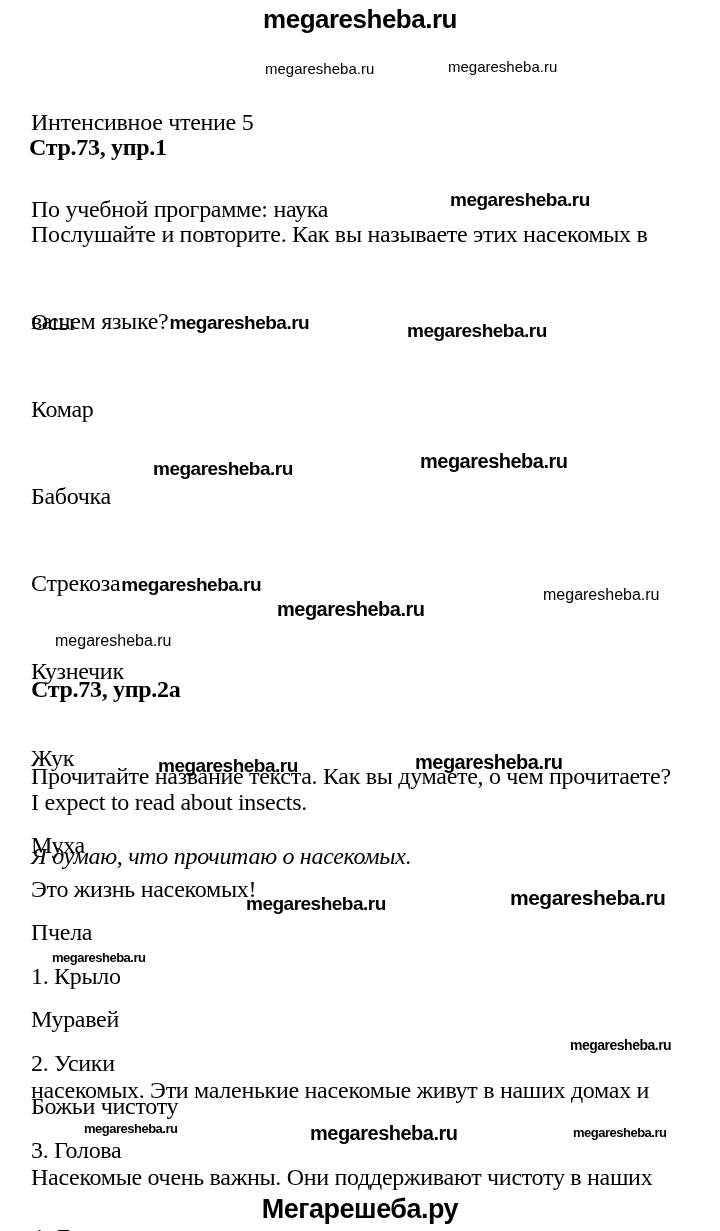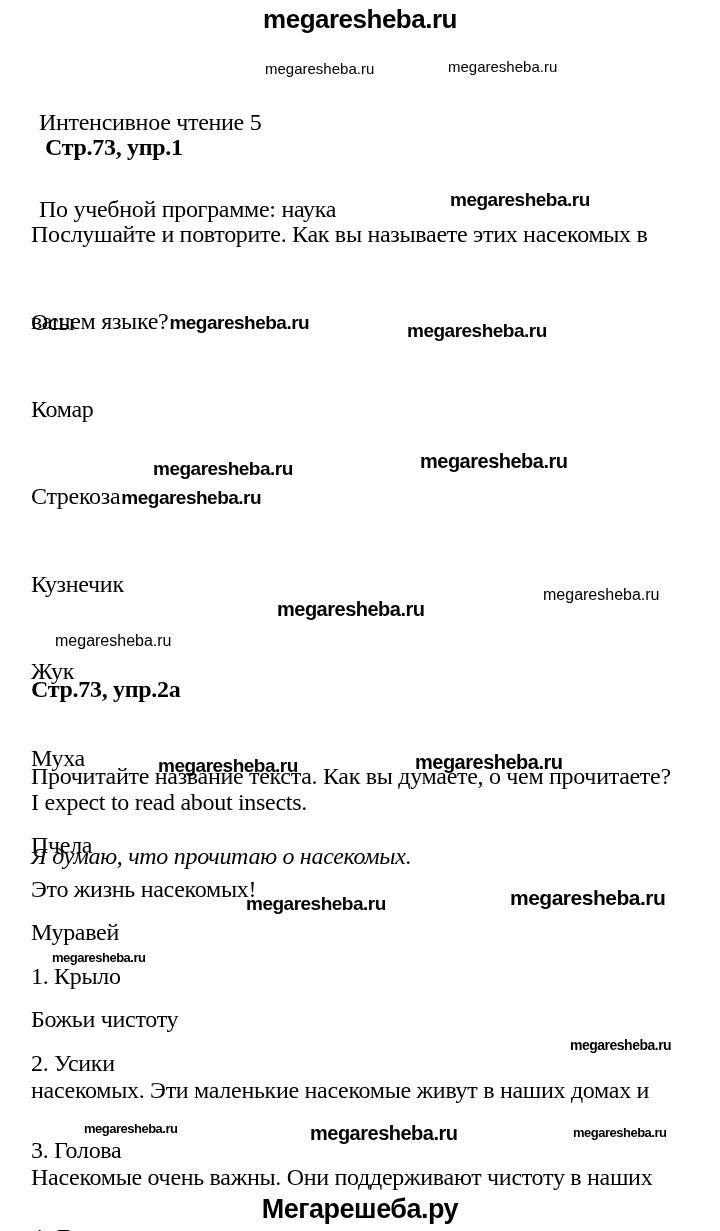--- a/index.html
+++ b/index.html
@@ -52,37 +52,38 @@
   .wm-light-sm { font-weight:normal; font-size:15px; letter-spacing:0; }
   .wm-inline { display:inline; margin-left:1px; }
 </style>
 </head>
 <body>
 
 <div class="page">
 
   <div class="abs brand brand-top">megaresheba.ru</div>
 
-  <div class="abs t" style="left:31px; top:50px;margin-left:8px;">
+  <div class="abs t" style="left:31px; top:50px;">
     <div>Интенсивное чтение 5</div>
     <div>По учебной программе: наука</div>
   </div>
   <span class="abs wm wm-light-sm" style="left:265px; top:60px;">megaresheba.ru</span>
   <span class="abs wm wm-light-sm" style="left:448px; top:58px;">megaresheba.ru</span>
 
-  <div class="abs t bold" style="left:45px; top:133px;text-align:center;">Стр.73, упр.1</div>
+  <div class="abs t bold" style="left:29px; top:133px;text-align:center;">Стр.73, упр.1</div>
   <div class="abs t" style="left:31px; top:162px;">
     <div>Послушайте и повторите. Как вы называете этих насекомых в</div>
     <div><span>вашем языке?</span><span class="wm wm-19 wm-inline">megaresheba.ru</span></div>
   </div>
   <span class="abs wm wm-19" style="left:450px; top:189px;">megaresheba.ru</span>
 
   <div class="abs t" style="left:31px; top:250px;">
     <div>Осы</div>
     <div>Комар</div>
+    <div>Бабочка</div>
     <div><span>Стрекоза</span><span class="wm wm-19 wm-inline">megaresheba.ru</span></div>
     <div>Кузнечик</div>
     <div>Жук</div>
     <div>Муха</div>
     <div>Пчела</div>
     <div>Муравей</div>
     <div>Божьи чистоту</div>
   </div>
   <span class="abs wm wm-19" style="left:407px; top:320px;">megaresheba.ru</span>
   <span class="abs wm wm-19" style="left:153px; top:458px;">megaresheba.ru</span>

